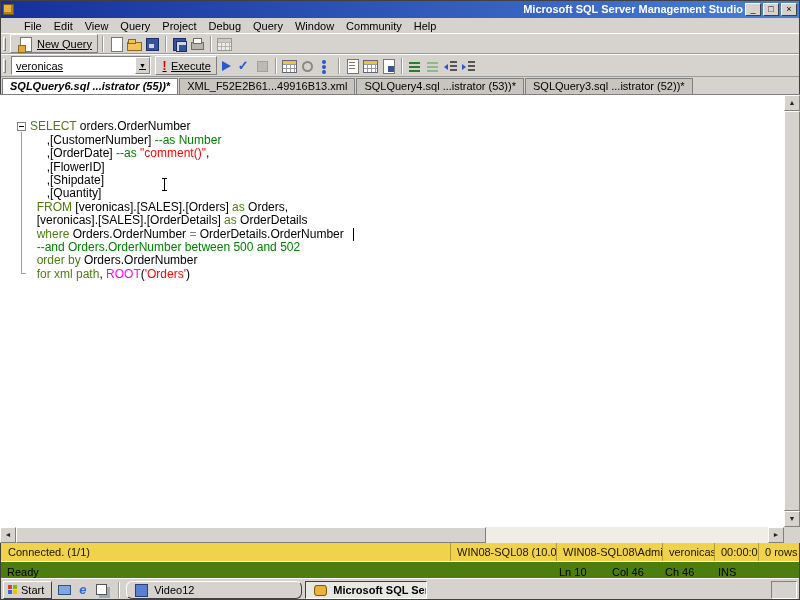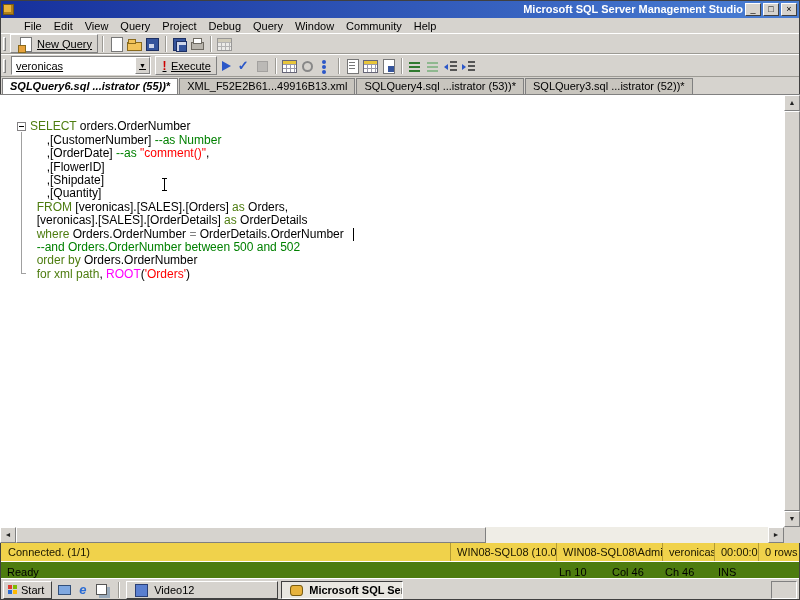--- a/index.html
+++ b/index.html
@@ -101,21 +101,21 @@
   .statusrow { height:17px; flex:0 0 auto; background:#4d7c0f; display:flex; align-items:flex-end; font-size:11px; border-top:1px solid #fff; }
   .sr-ready { padding-left:7px; flex:1; }
   .sr-seg { width:53px; white-space:nowrap; }
   .sr-seg:last-child { width:40px; margin-right:42px; }
 
   
   .taskbar { height:22px; flex:0 0 auto; background:#d6d3ce; border-top:1px solid #fff; display:flex; align-items:center; gap:3px; padding:1px 3px; }
   .startbtn { height:18px; display:flex; align-items:center; gap:4px; padding:0 7px 0 4px; font-size:11px; font-weight:normal; background:#d6d3ce; border:1px solid; border-color:#fff #404040 #404040 #fff; }
   .flag { width:4px; height:4px; background:#e03c31; box-shadow:5px 0 0 #7fba00,0 5px 0 #2b6cd4,5px 5px 0 #ffb900; margin:0 5px 5px 0; }
   .task { height:18px; display:flex; align-items:center; gap:4px; padding:0 5px; font-size:11px; background:#d6d3ce; border:1px solid; border-color:#fff #404040 #404040 #fff; white-space:nowrap; overflow:hidden; }
-  .task.t1 { width:152px; }
+  .task.t1 { width:176px;border-radius:6px; }
   .task.t2 { width:122px; }
   .task.active { border-color:#404040 #fff #fff #404040; background:#e9e7e1; font-weight:bold; }
   .tray { margin-left:auto; width:26px; height:18px; border:1px solid; border-color:#808080 #fff #fff #808080; }
 </style>
 </head>
 <body>
 
 <div class="window">
 
   <div class="titlebar">

